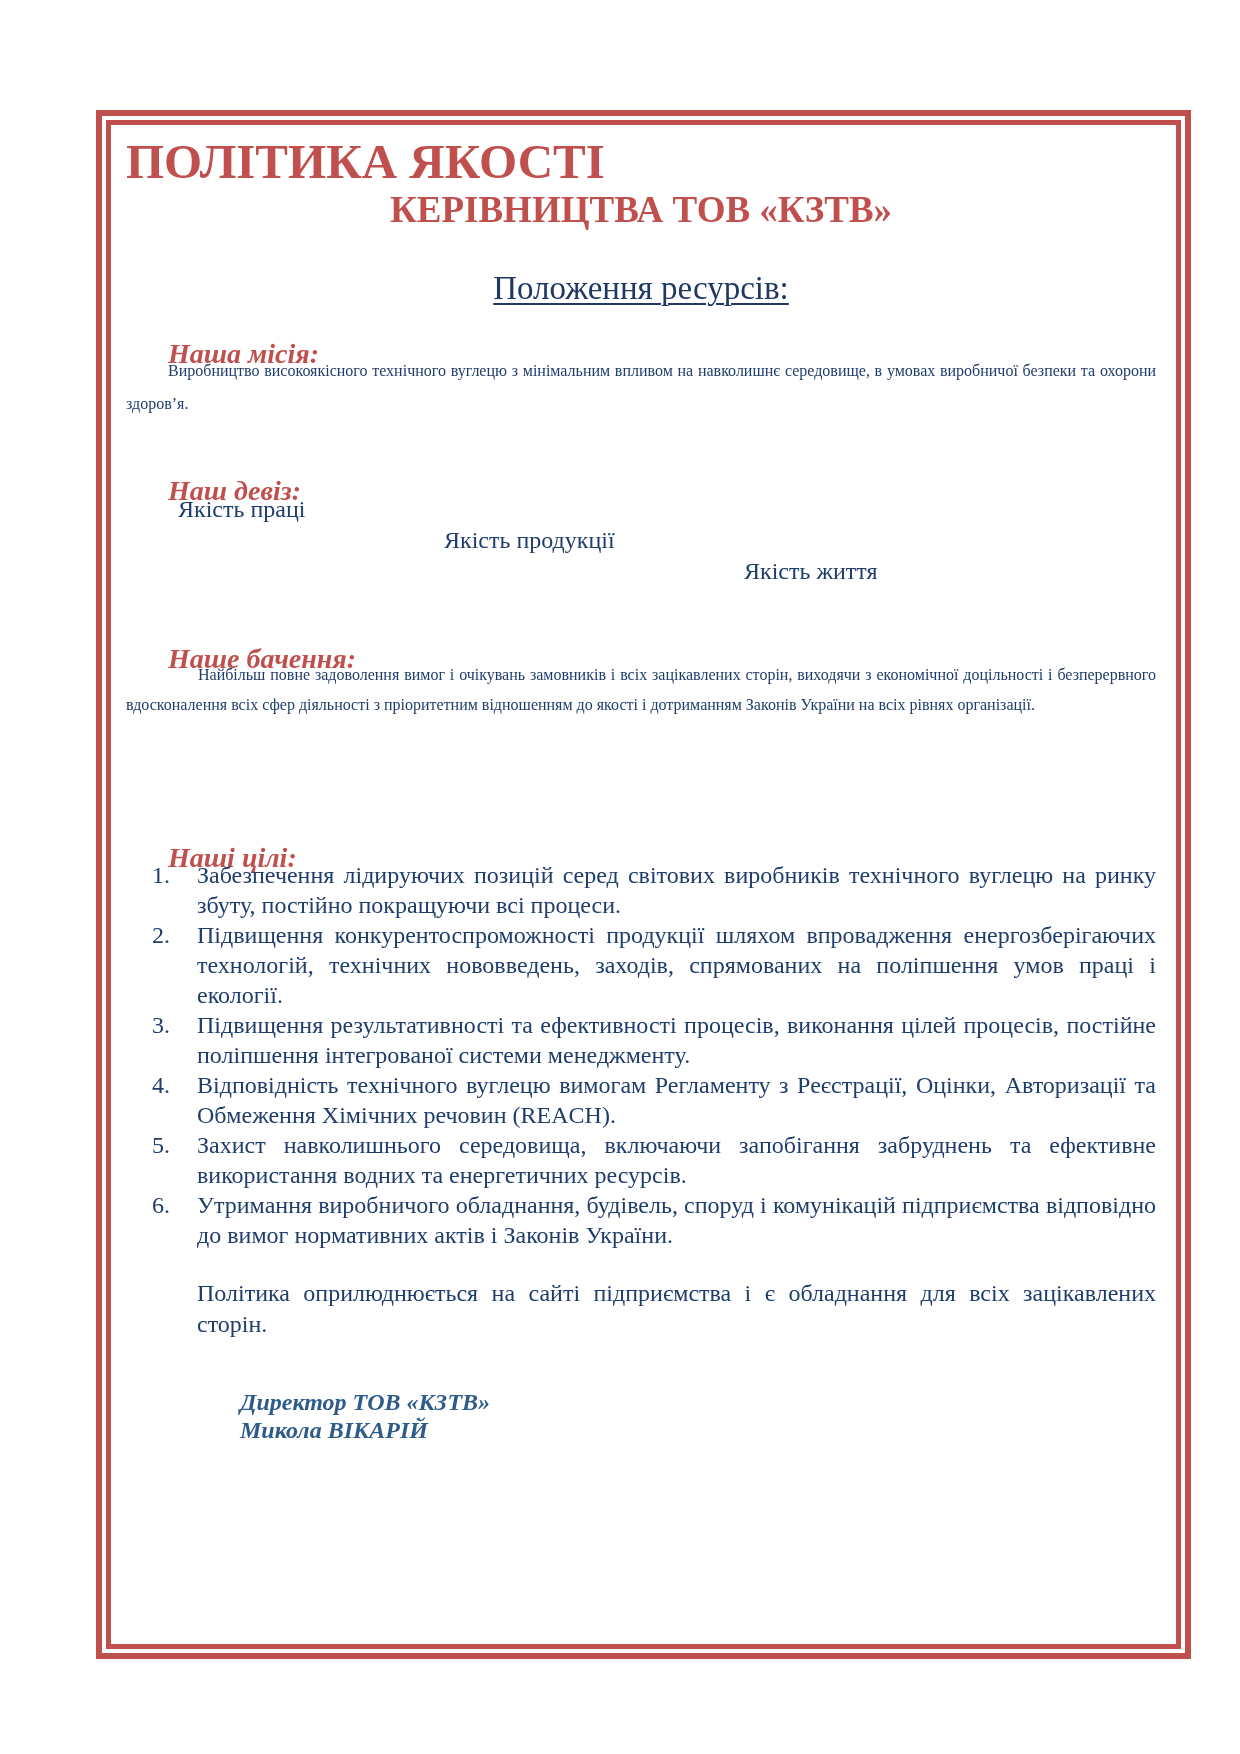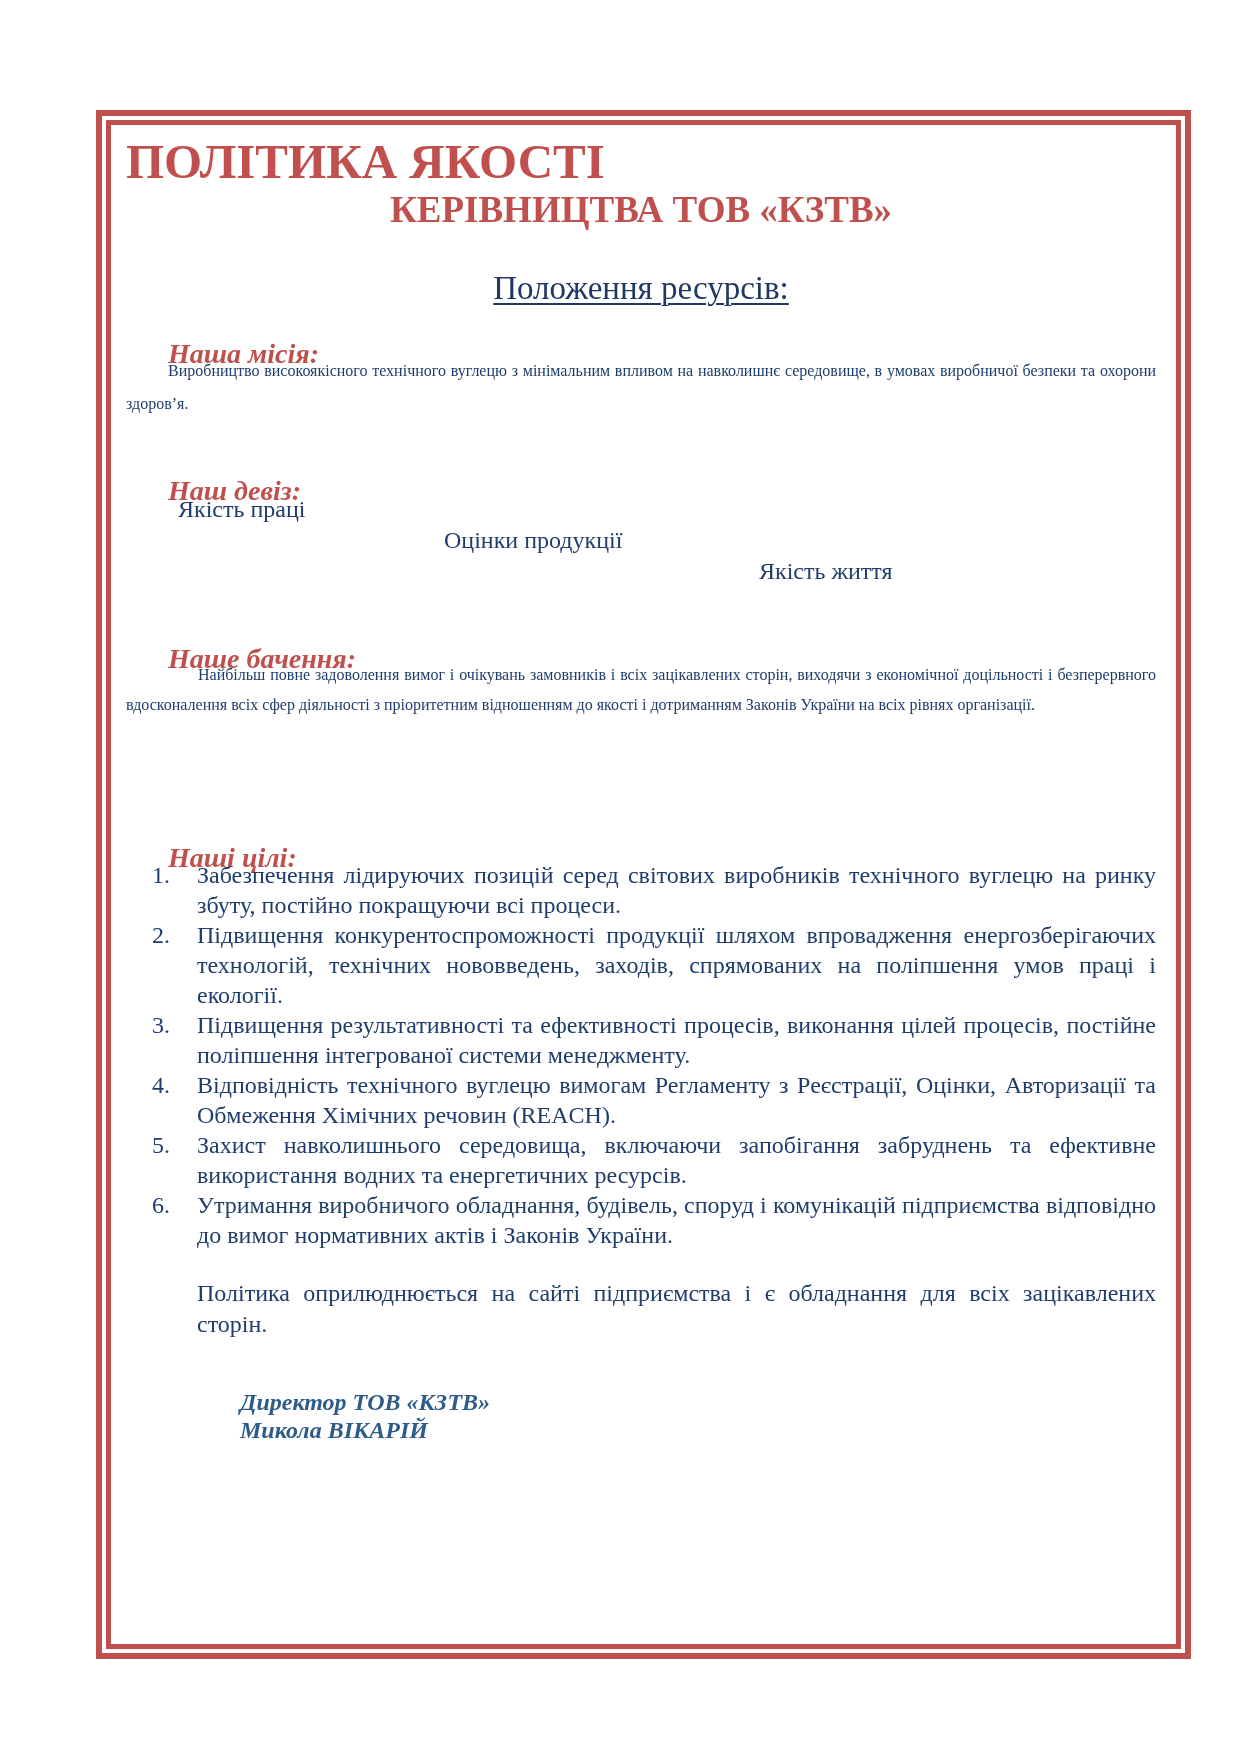--- a/index.html
+++ b/index.html
@@ -44,22 +44,22 @@
   <div class="title2">КЕРІВНИЦТВА ТОВ «КЗТВ»</div>
   <div class="subtitle">
     <span>Положення ресурсів:</span>
   </div>
 
   <div class="h" style="top:190px;">Наша місія:</div>
   <div class="body indent1" style="top:234px;">Виробництво високоякісного технічного вуглецю з мінімальним впливом на навколишнє середовище, в умовах виробничої безпеки та охорони здоров’я.</div>
 
   <div class="h" style="top:327px;">Наш девіз:</div>
   <div class="motto" style="left:52px; top:374px;">Якість праці</div>
-  <div class="motto" style="left:318px; top:405px;">Оцінки продукції</div>
-  <div class="motto" style="left:633px; top:436px;">Якість життя</div>
+  <div class="motto" style="left:318px; top:405px;">Якість продукції</div>
+  <div class="motto" style="left:618px; top:436px;">Якість життя</div>
 
   <div class="h" style="top:495px;">Наше бачення:</div>
   <div class="body indent2" style="top:540px; line-height:30px;">Найбільш повне задоволення вимог і очікувань замовників і всіх зацікавлених сторін, виходячи з економічної доцільності і безперервного вдосконалення всіх сфер діяльності з пріоритетним відношенням до якості і дотриманням Законів України на всіх рівнях організації.</div>
 
   <div class="h" style="top:694px;">Наші цілі:</div>
   <ul class="goals" style="top:740px;">
     <li><span class="num">1.</span><span>Забезпечення лідируючих позицій серед світових виробників технічного вуглецю на ринку збуту, постійно покращуючи всі процеси.</span></li>
     <li><span class="num">2.</span><span>Підвищення конкурентоспроможності продукції шляхом впровадження енергозберігаючих технологій, технічних нововведень, заходів, спрямованих на поліпшення умов праці і екології.</span></li>
     <li><span class="num">3.</span><span>Підвищення результативності та ефективності процесів, виконання цілей процесів, постійне поліпшення інтегрованої системи менеджменту.</span></li>
     <li><span class="num">4.</span><span>Відповідність технічного вуглецю вимогам Регламенту з Реєстрації, Оцінки, Авторизації та Обмеження Хімічних речовин (REACH).</span></li>

